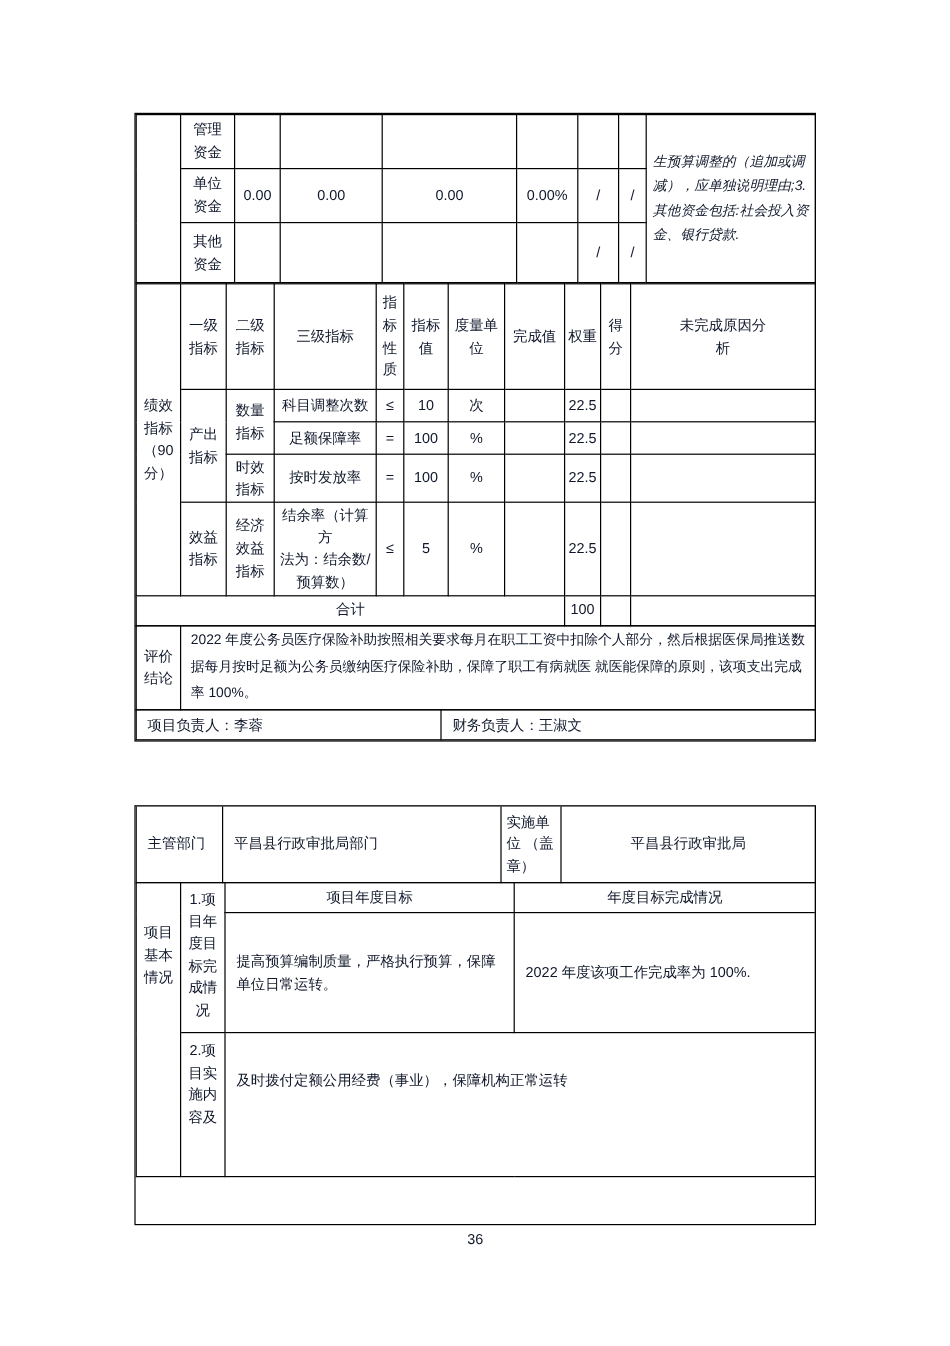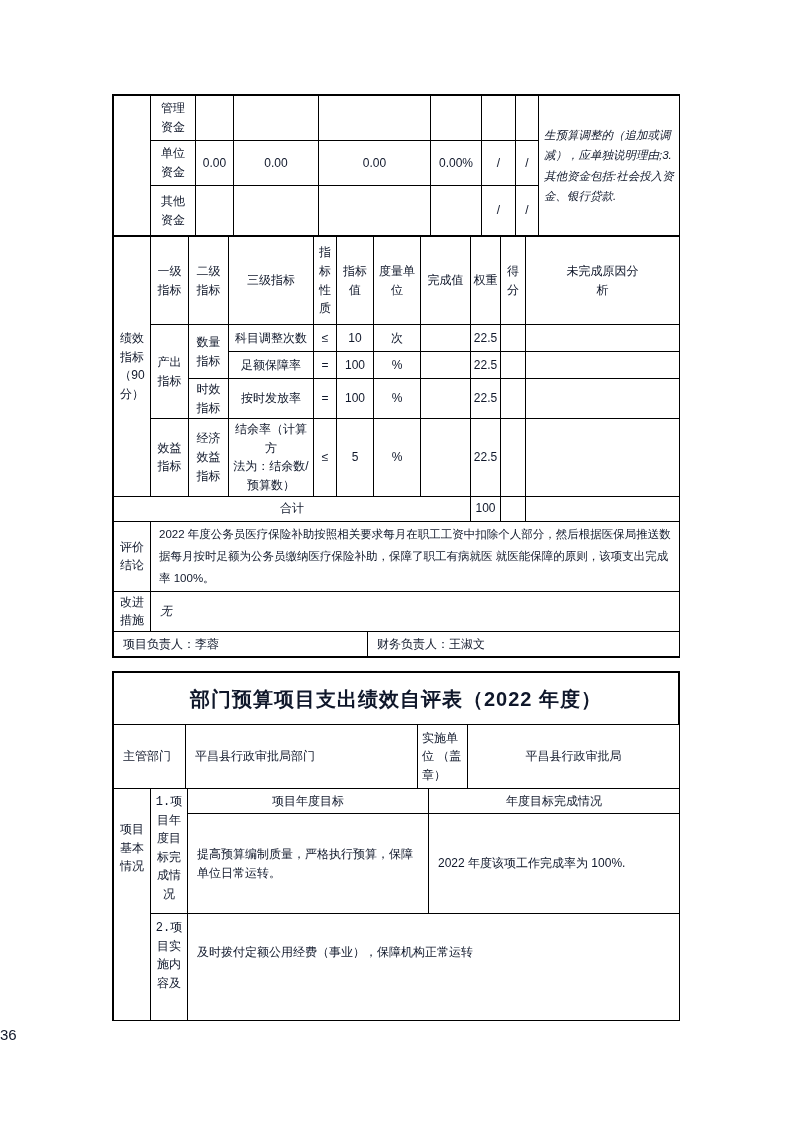--- a/index.html
+++ b/index.html
@@ -9,24 +9,24 @@
   #t1wrap{left:112px;top:94px;width:568px;}
   #t2wrap{left:112px;top:671px;width:568px;height:350px;overflow:hidden;}
   table{border-collapse:collapse;table-layout:fixed;width:566px;}
   td{border:1px solid #000;font-size:12px;line-height:1.55;text-align:center;
      vertical-align:middle;padding:1px 2px;overflow:hidden;word-break:break-all;}
   .pre{white-space:pre-line;}
   .left{text-align:left;padding-left:9px;padding-right:6px;}
   .ital{font-style:italic;}
   .note{font-style:italic;font-size:11.5px;line-height:1.78;text-align:left;padding:2px 5px;}
   .concl{font-size:11.5px;line-height:1.95;text-align:left;padding:1px 8px;}
-  .vtop{vertical-align:top;font-family:Liberation Mono, monospace;}
+  .vtop{vertical-align:top;}
   .mup{margin-top:-1px;}
   .title-cell{font-weight:bold;font-size:20px;letter-spacing:1px;line-height:1.2;}
-  .pageno{position:absolute;left:0;top:1026px;width:792px;font-size:15px;}
+  .pageno{position:absolute;left:0;top:1026px;width:792px;text-align:center;font-size:12px;}
 </style>
 </head>
 <body>
 
 <div class="page">
 
   <div id="t1wrap" class="twrap">
 
     <table>
       <colgroup>
@@ -182,51 +182,39 @@
       <colgroup>
           <col style="width:37px">
           <col style="width:529px">
         </colgroup>
       <tbody>
           <tr style="height:47px">
         <td class="pre">评价
 结论</td>
         <td class="concl">2022 年度公务员医疗保险补助按照相关要求每月在职工工资中扣除个人部分，然后根据医保局推送数据每月按时足额为公务员缴纳医疗保险补助，保障了职工有病就医 就医能保障的原则，该项支出完成率 100%。</td>
       </tr>
-      <tr style="height:38px">
-        <td class="pre">改进
-措施</td>
-        <td class="left ital">无</td>
-      </tr>
     </tbody>
       </table>
 
     <table class="mup">
       <colgroup>
           <col style="width:254px">
           <col style="width:312px">
         </colgroup>
       <tbody>
           <tr style="height:25px">
         <td class="left"><span>项目负责人：</span><span>李蓉</span></td>
         <td class="left"><span>财务负责人：</span><span>王淑文</span></td>
       </tr>
     </tbody>
       </table>
   </div>
 
   <div id="t2wrap" class="twrap">
 
-    <table>
-      <tbody>
-          <tr style="height:52px">
-        <td class="title-cell">部门预算项目支出绩效自评表（2022 年度）</td>
-      </tr>
-    </tbody>
-      </table>
 
 
     <table class="mup">
       <colgroup>
           <col style="width:72px">
           <col style="width:232px">
           <col style="width:50px">
           <col style="width:212px">
         </colgroup>
       <tbody>

